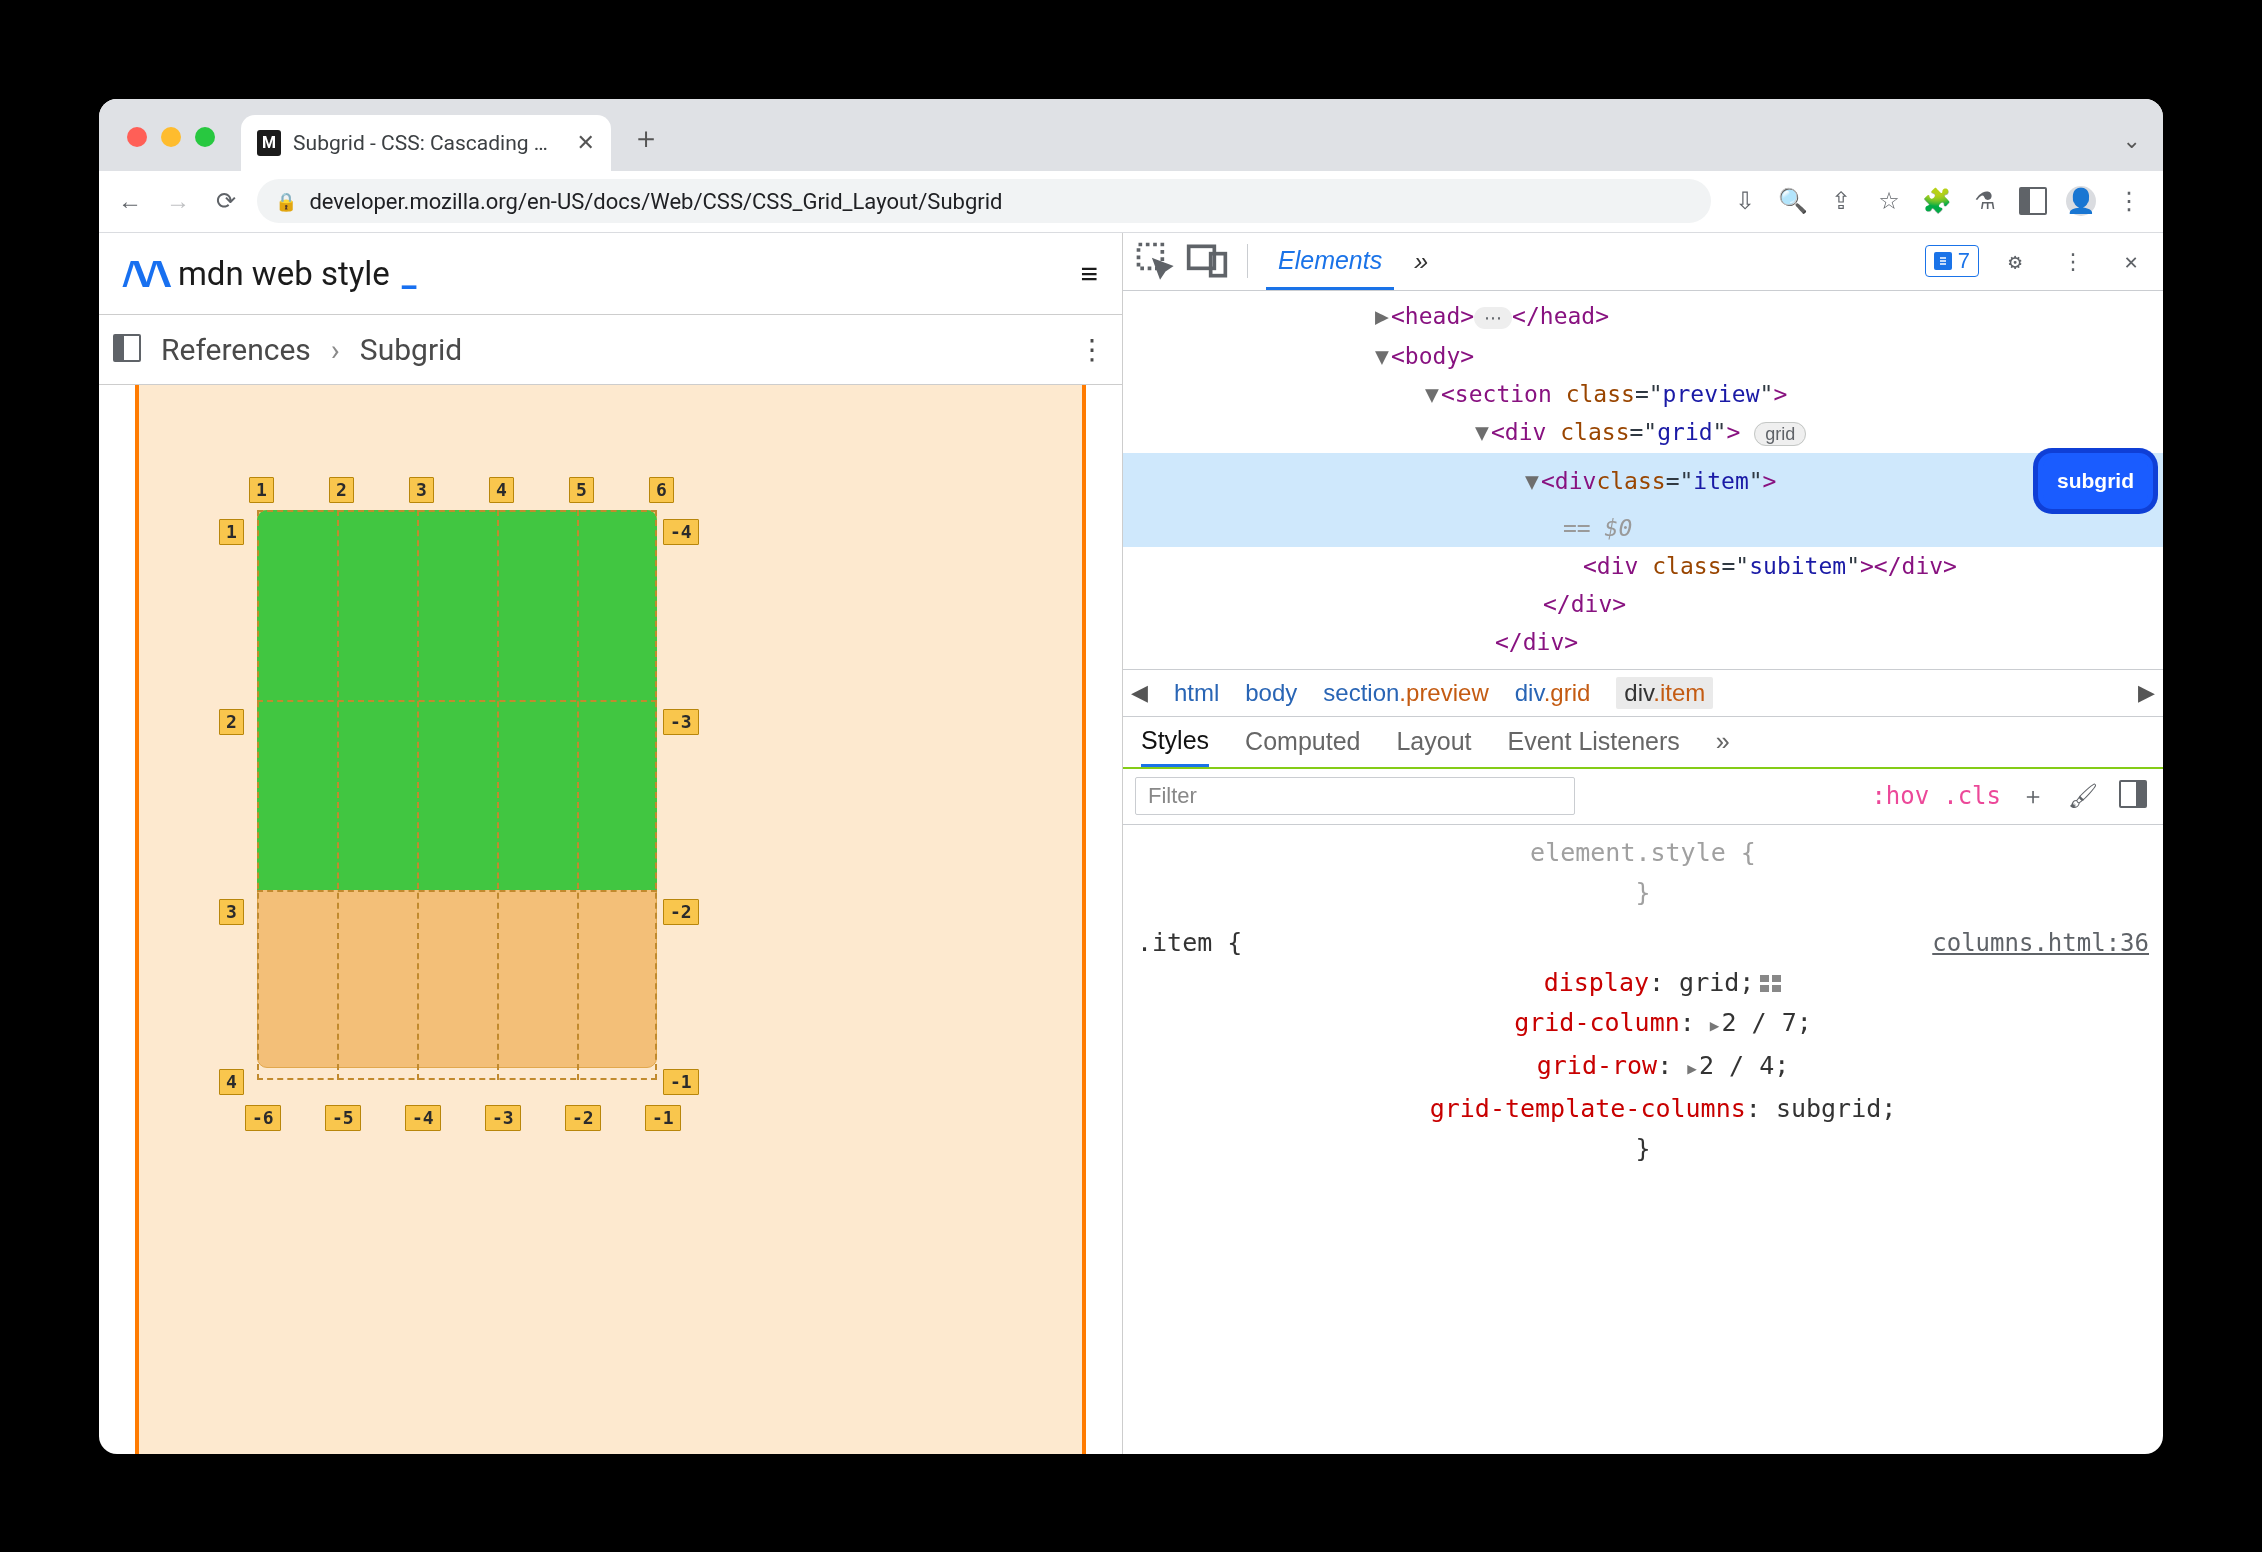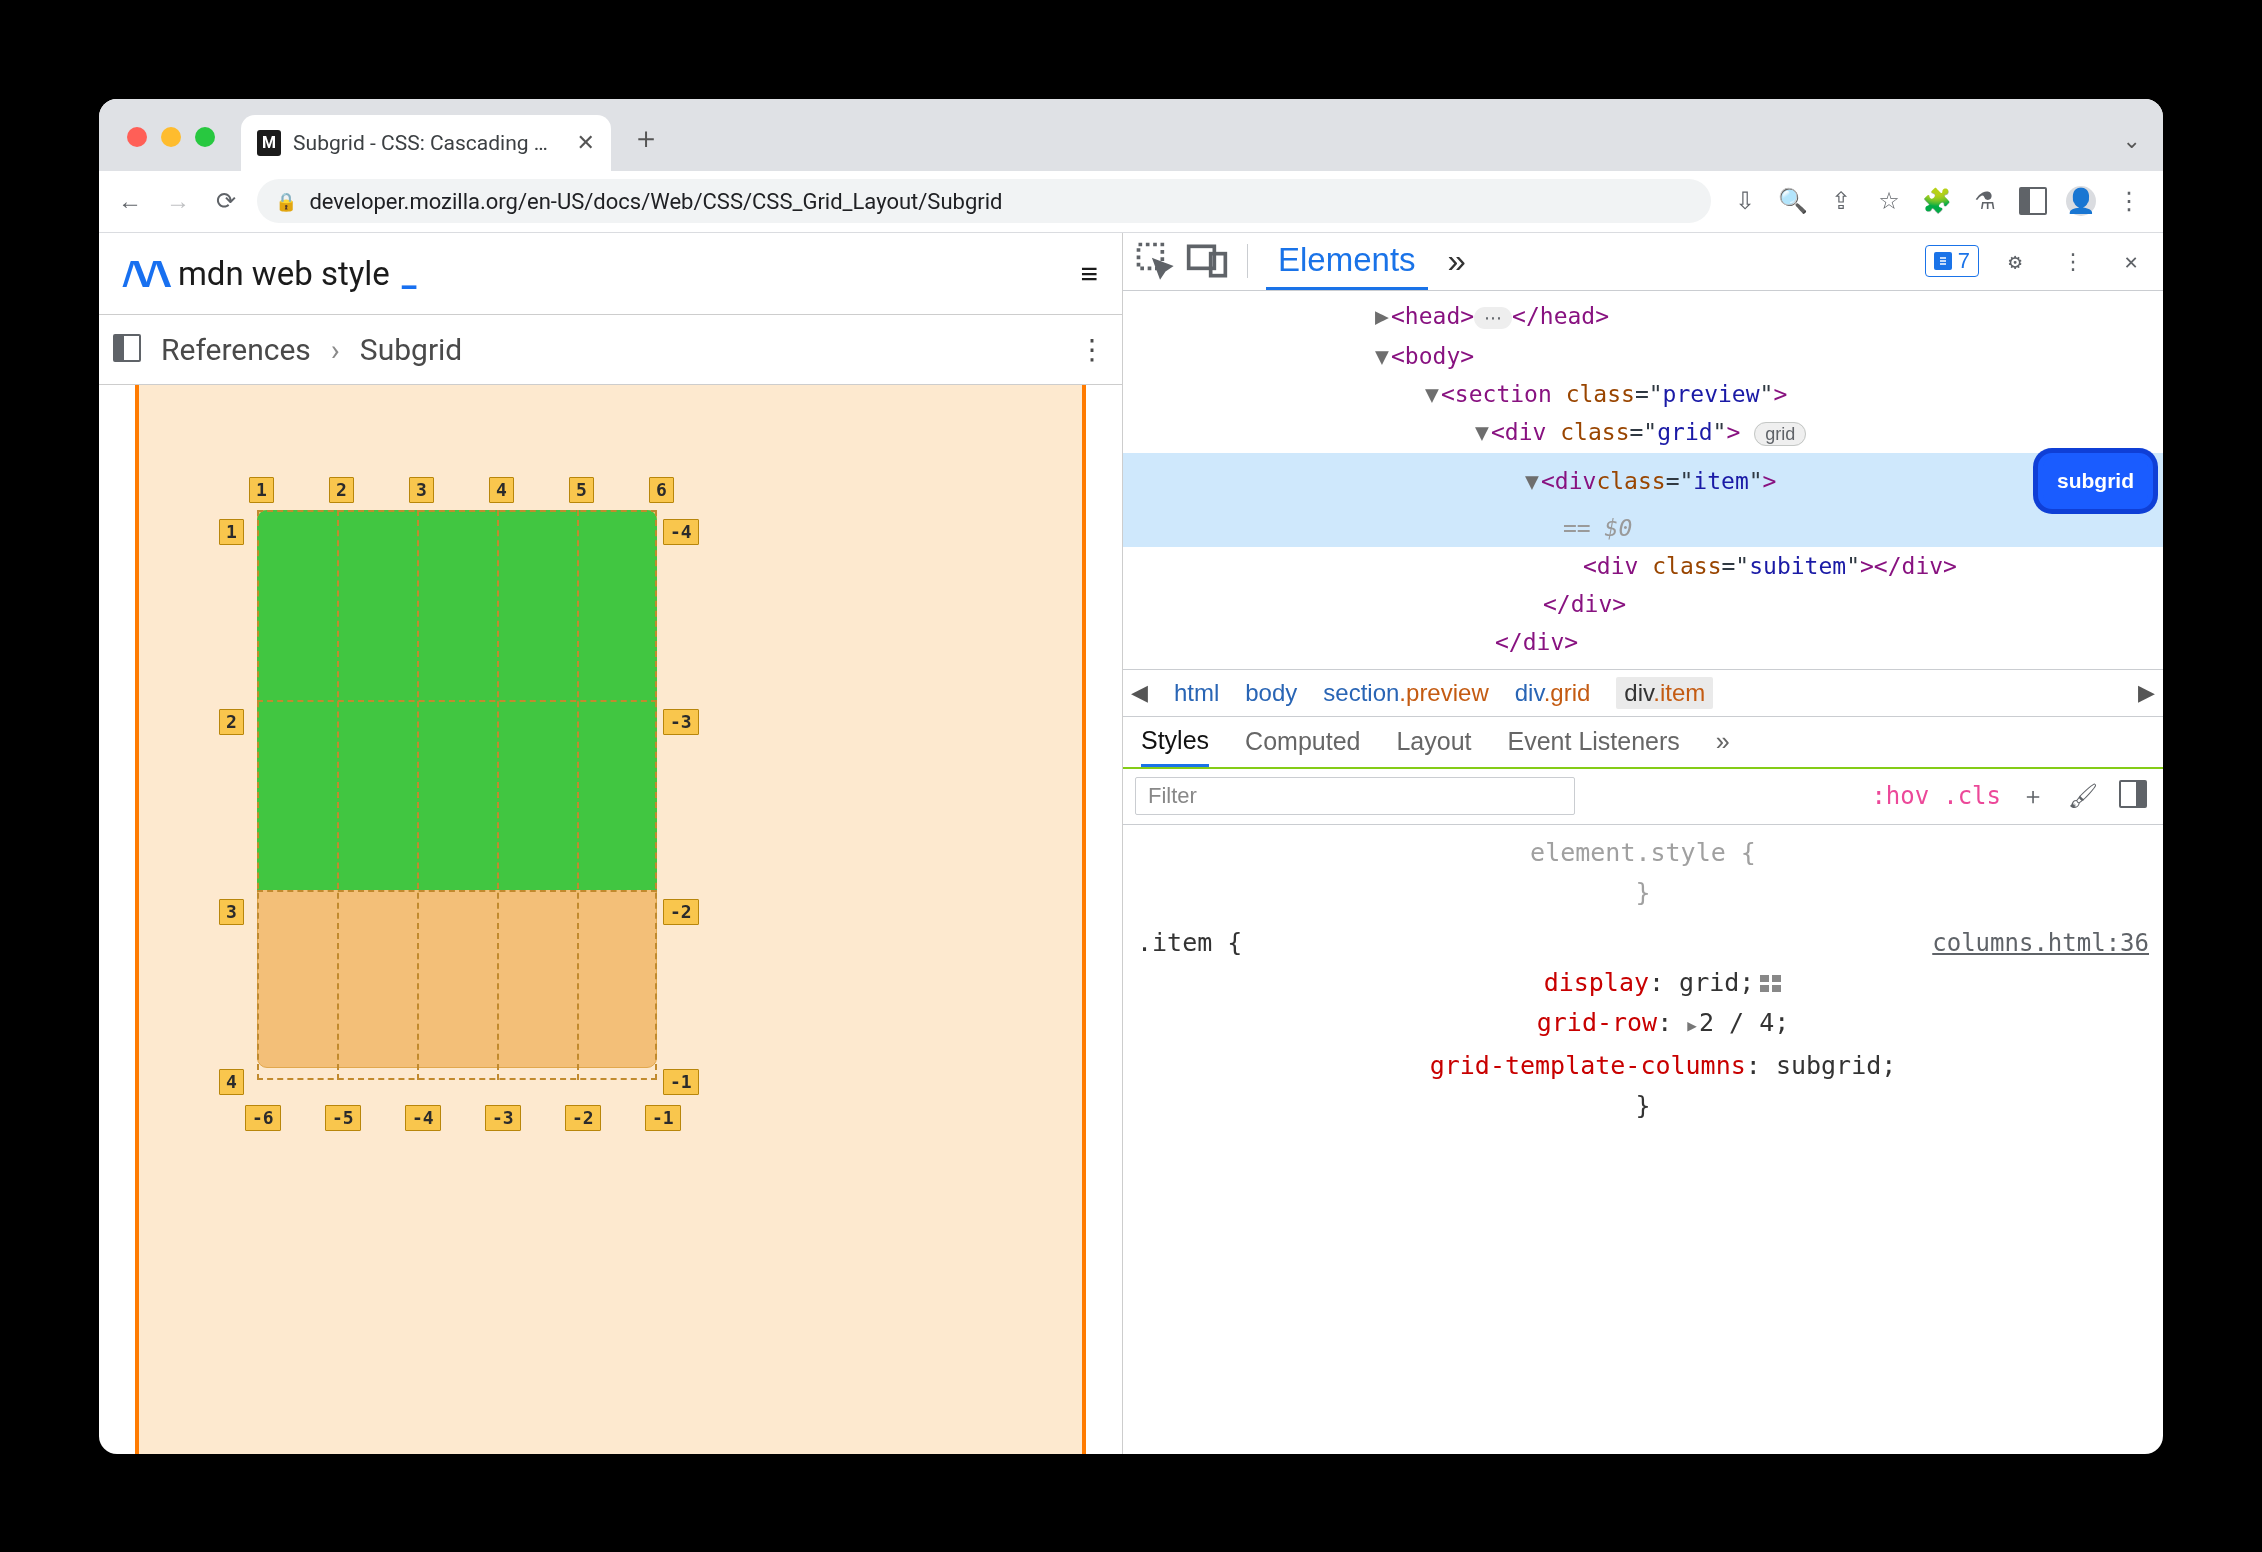--- a/index.html
+++ b/index.html
@@ -183,21 +183,21 @@
   }
   .dt-tabs {
     display:flex; align-items:center;
     height:58px;
     border-bottom:1px solid #cacdd1;
     padding: 0 10px;
     gap: 8px;
   }
   .dt-tabs .ic { width:44px; display:flex;justify-content:center; color:#5f6368; font-size:22px;}
   .dt-tabs .divider { width:1px; height:34px; background:#cacdd1; margin:0 10px;}
-  .dt-tab { padding:0 12px; color:#333; font-family:-apple-system, sans-serif; font-size:33px; height:100%; display:flex;align-items:center;}
+  .dt-tab { padding:0 12px; color:#333; font-family:-apple-system, sans-serif; font-size:25px; height:100%; display:flex;align-items:center;font-style:italic;}
   .dt-tab.active { border-bottom:3px solid #1a73e8; color:#1a73e8; margin-bottom:-1px;}
   .dt-tabs .right { margin-left:auto; display:flex; align-items:center; gap:14px;}
   .issues-badge {
     background:#fff; border:1px solid #1a73e8; color:#1a73e8;
     border-radius:4px; padding:2px 8px; font-size:22px;
     display:flex; align-items:center; gap:6px;
     font-family:-apple-system, sans-serif;
   }
   .issues-badge .sq { width:18px;height:18px;background:#1a73e8;border-radius:2px;
     display:flex;align-items:center;justify-content:center;}
@@ -524,20 +524,23 @@
         <div><span class="sel2">}</span></div>
 
         <div class="rule-line" style="margin-top:10px;">
           <span class="sel3">.item {</span>
           <span class="src-link">columns.html:36</span>
         </div>
         <span class="indent">
           <span class="prop">display</span>: <span class="value">grid</span>;<span class="grid-icon"></span>
         </span>
         <span class="indent">
+          <span class="prop">grid-column</span>: <span class="tri">▶</span><span class="value">2 / 7</span>;
+        </span>
+        <span class="indent">
           <span class="prop">grid-row</span>: <span class="tri">▶</span><span class="value">2 / 4</span>;
         </span>
         <span class="indent">
           <span class="prop">grid-template-columns</span>: <span class="value">subgrid</span>;
         </span>
         <div><span class="sel3">}</span></div>
       </div>
 
     </div>
   </div>

